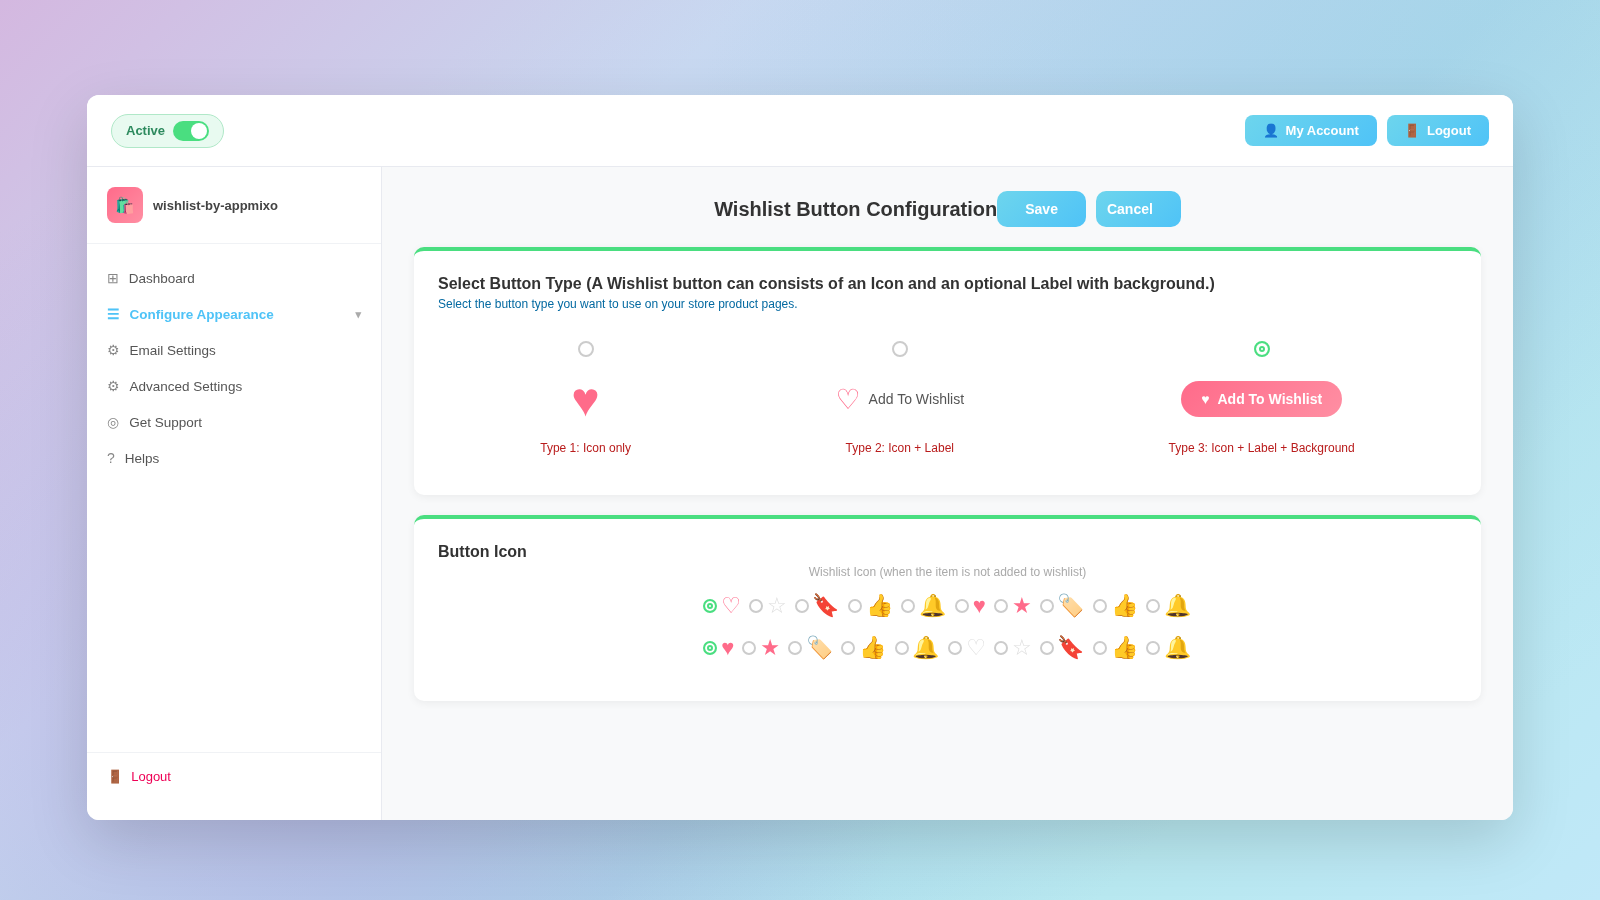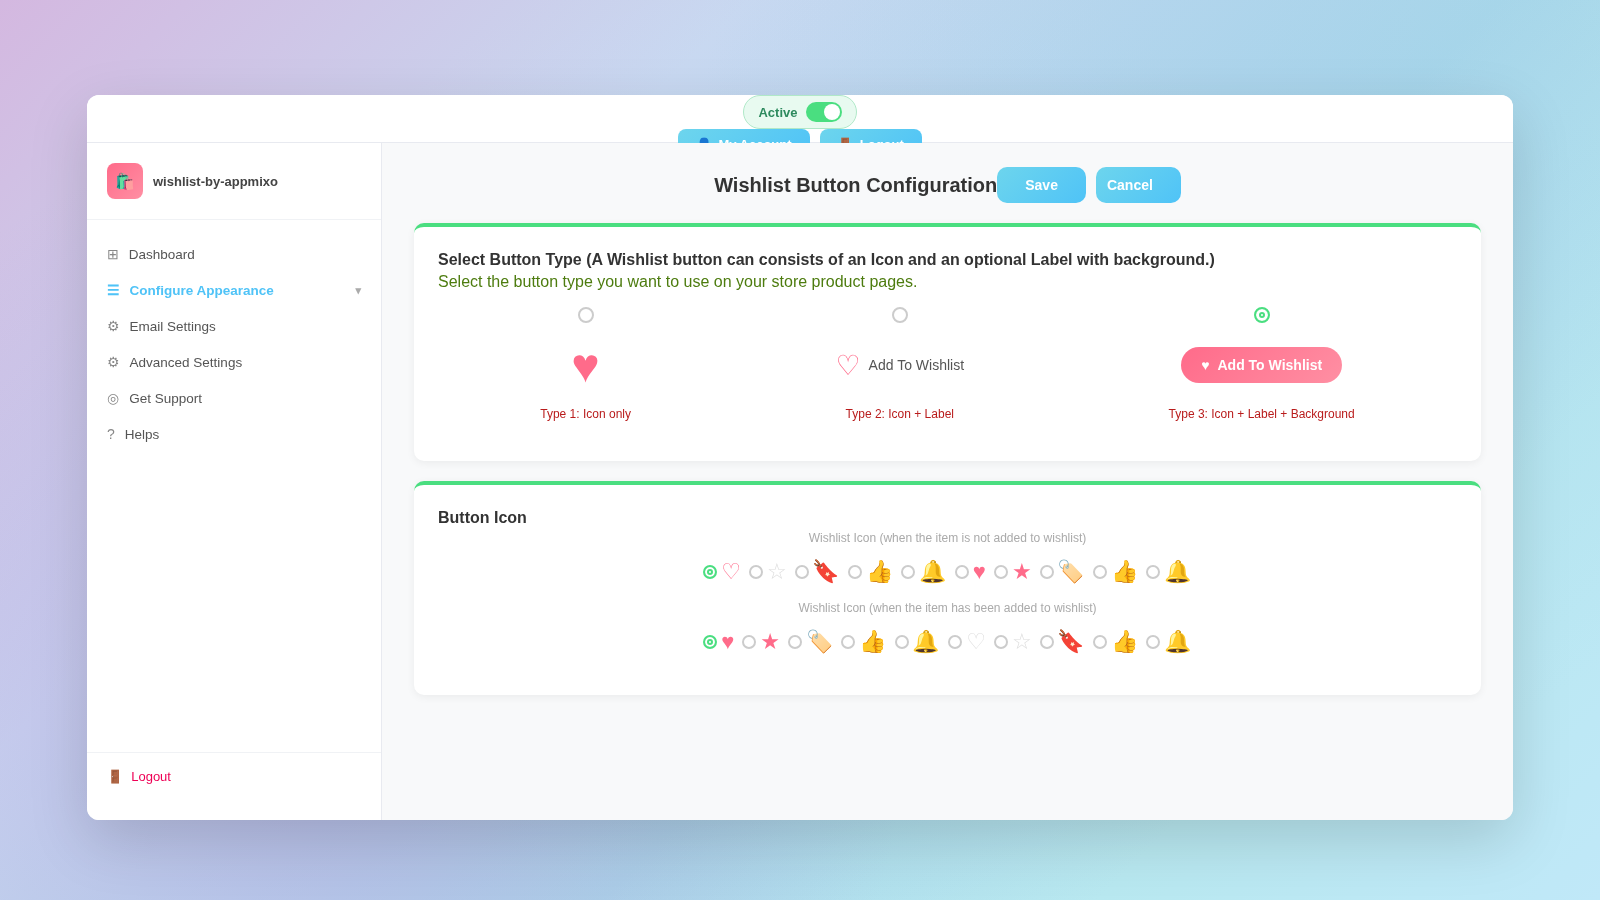--- a/index.html
+++ b/index.html
@@ -39,26 +39,25 @@
       flex-direction: column;
       overflow: hidden;
       box-shadow: 0 20px 60px rgba(0,0,0,0.15);
     }
 
     
     .top-bar {
       background: white;
       border-bottom: 1px solid #e8eaf0;
       padding: 0 24px;
-      height: 48px;
+      height: 72px;
       display: flex;
       align-items: center;
       justify-content: space-between;
       flex-shrink: 0;
-      flex-direction: column;
     }
     .top-bar-left {
       display: flex;
       align-items: center;
       gap: 16px;
     }
     .active-toggle {
       display: flex;
       align-items: center;
       gap: 8px;
@@ -248,23 +247,23 @@
     .card-body {
       padding: 24px;
     }
     .card-section-title {
       font-size: 16px;
       font-weight: 700;
       color: #333;
       margin-bottom: 4px;
     }
     .card-section-subtitle {
-      font-size: 16px;
-      color: #4d7c0f;
-      margin-bottom: 6px;
+      font-size: 12px;
+      color: #0369a1;
+      margin-bottom: 20px;
     }
 
     
     .button-types {
       display: flex;
       align-items: center;
       justify-content: space-around;
       padding: 10px 0 16px;
     }
     .button-type-item {
@@ -541,21 +540,20 @@
             <div class="icon-option">
               <span class="radio-sm"></span>
               <span class="icon-glyph">👍</span>
             </div>
             <div class="icon-option">
               <span class="radio-sm"></span>
               <span class="icon-glyph">🔔</span>
             </div>
           </div>
 
-          <div class="icon-section-label">Wishlist Icon (when the item has been added to wishlist)</div>
           <div class="icon-row">
             <div class="icon-option">
               <span class="radio-sm selected"></span>
               <span class="icon-glyph">♥</span>
             </div>
             <div class="icon-option">
               <span class="radio-sm"></span>
               <span class="icon-glyph">★</span>
             </div>
             <div class="icon-option">

